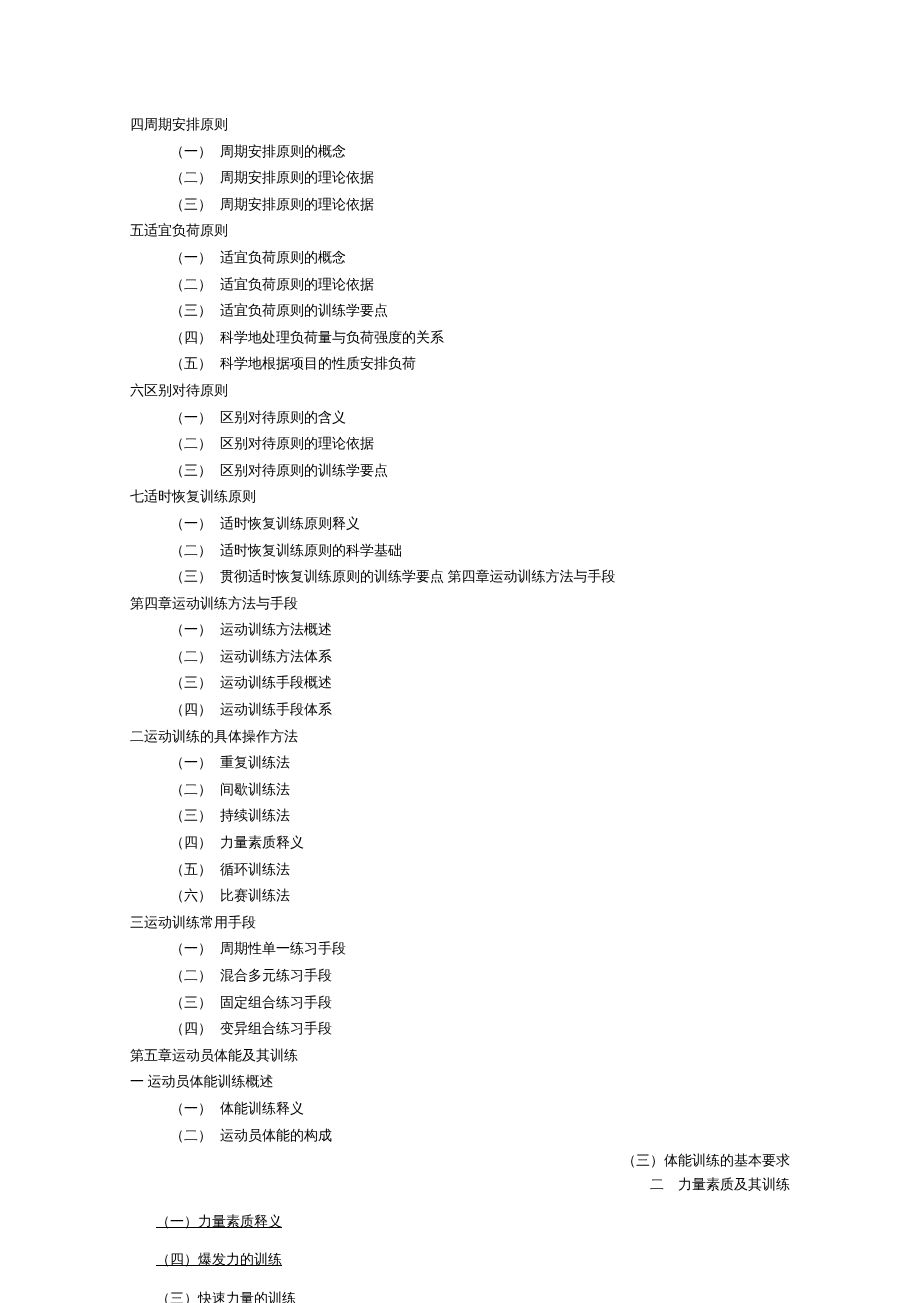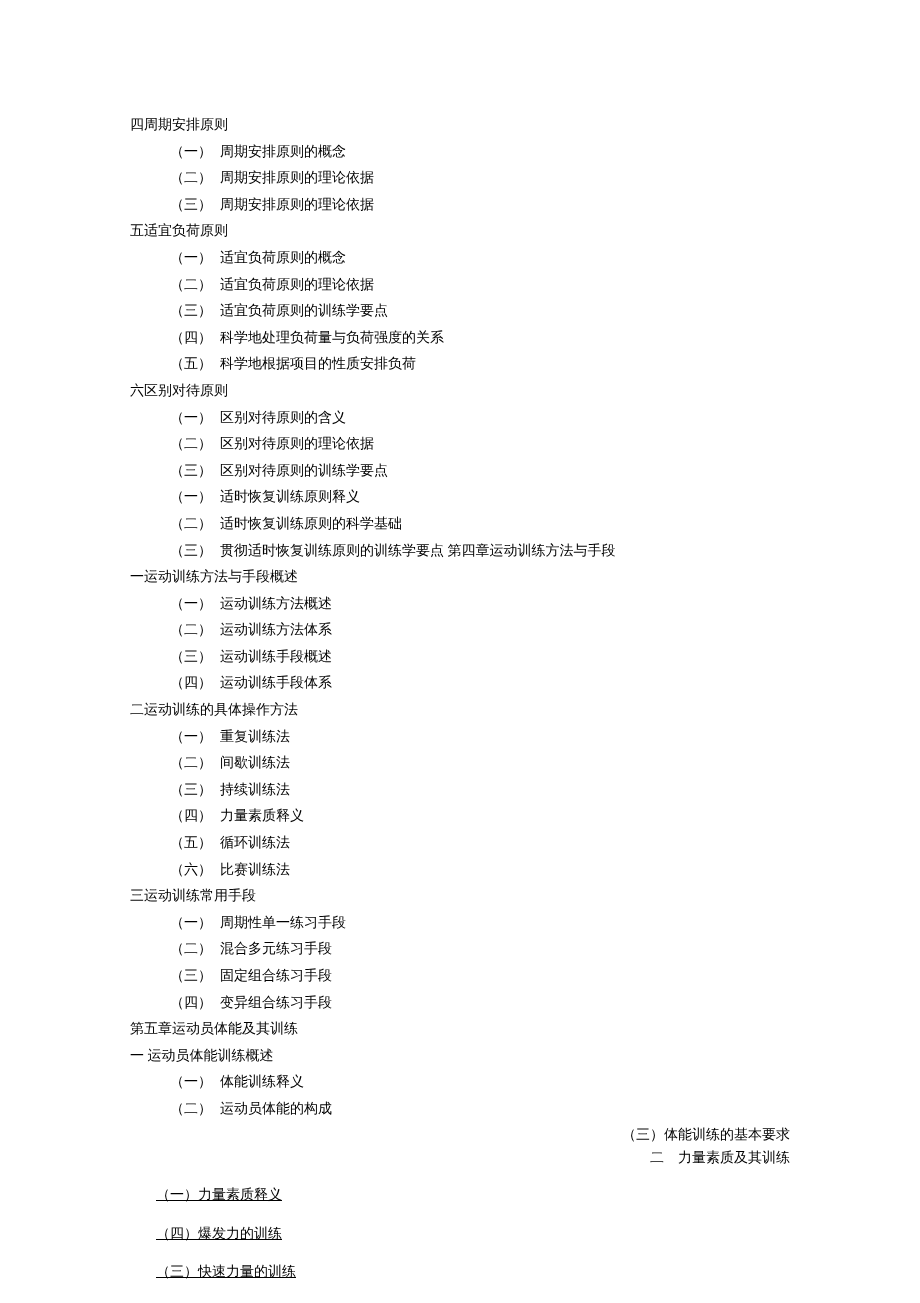--- a/index.html
+++ b/index.html
@@ -54,25 +54,26 @@
   <div class="sub"><span class="num">（二）</span><span>适宜负荷原则的理论依据</span></div>
   <div class="sub"><span class="num">（三）</span><span>适宜负荷原则的训练学要点</span></div>
   <div class="sub"><span class="num">（四）</span><span>科学地处理负荷量与负荷强度的关系</span></div>
   <div class="sub"><span class="num">（五）</span><span>科学地根据项目的性质安排负荷</span></div>
 
   <div class="h1">六区别对待原则</div>
   <div class="sub"><span class="num">（一）</span><span>区别对待原则的含义</span></div>
   <div class="sub"><span class="num">（二）</span><span>区别对待原则的理论依据</span></div>
   <div class="sub"><span class="num">（三）</span><span>区别对待原则的训练学要点</span></div>
 
+  <div class="h1">七适时恢复训练原则</div>
   <div class="sub"><span class="num">（一）</span><span>适时恢复训练原则释义</span></div>
   <div class="sub"><span class="num">（二）</span><span>适时恢复训练原则的科学基础</span></div>
   <div class="sub"><span class="num">（三）</span><span>贯彻适时恢复训练原则的训练学要点  第四章运动训练方法与手段</span></div>
 
-  <div class="h1">一运动训练方法与手段概述</div>
+  <div class="h1">第四章运动训练方法与手段</div>
   <div class="sub"><span class="num">（一）</span><span>运动训练方法概述</span></div>
   <div class="sub"><span class="num">（二）</span><span>运动训练方法体系</span></div>
   <div class="sub"><span class="num">（三）</span><span>运动训练手段概述</span></div>
   <div class="sub"><span class="num">（四）</span><span>运动训练手段体系</span></div>
 
   <div class="h1">二运动训练的具体操作方法</div>
   <div class="sub"><span class="num">（一）</span><span>重复训练法</span></div>
   <div class="sub"><span class="num">（二）</span><span>间歇训练法</span></div>
   <div class="sub"><span class="num">（三）</span><span>持续训练法</span></div>
   <div class="sub"><span class="num">（四）</span><span>力量素质释义</span></div>

